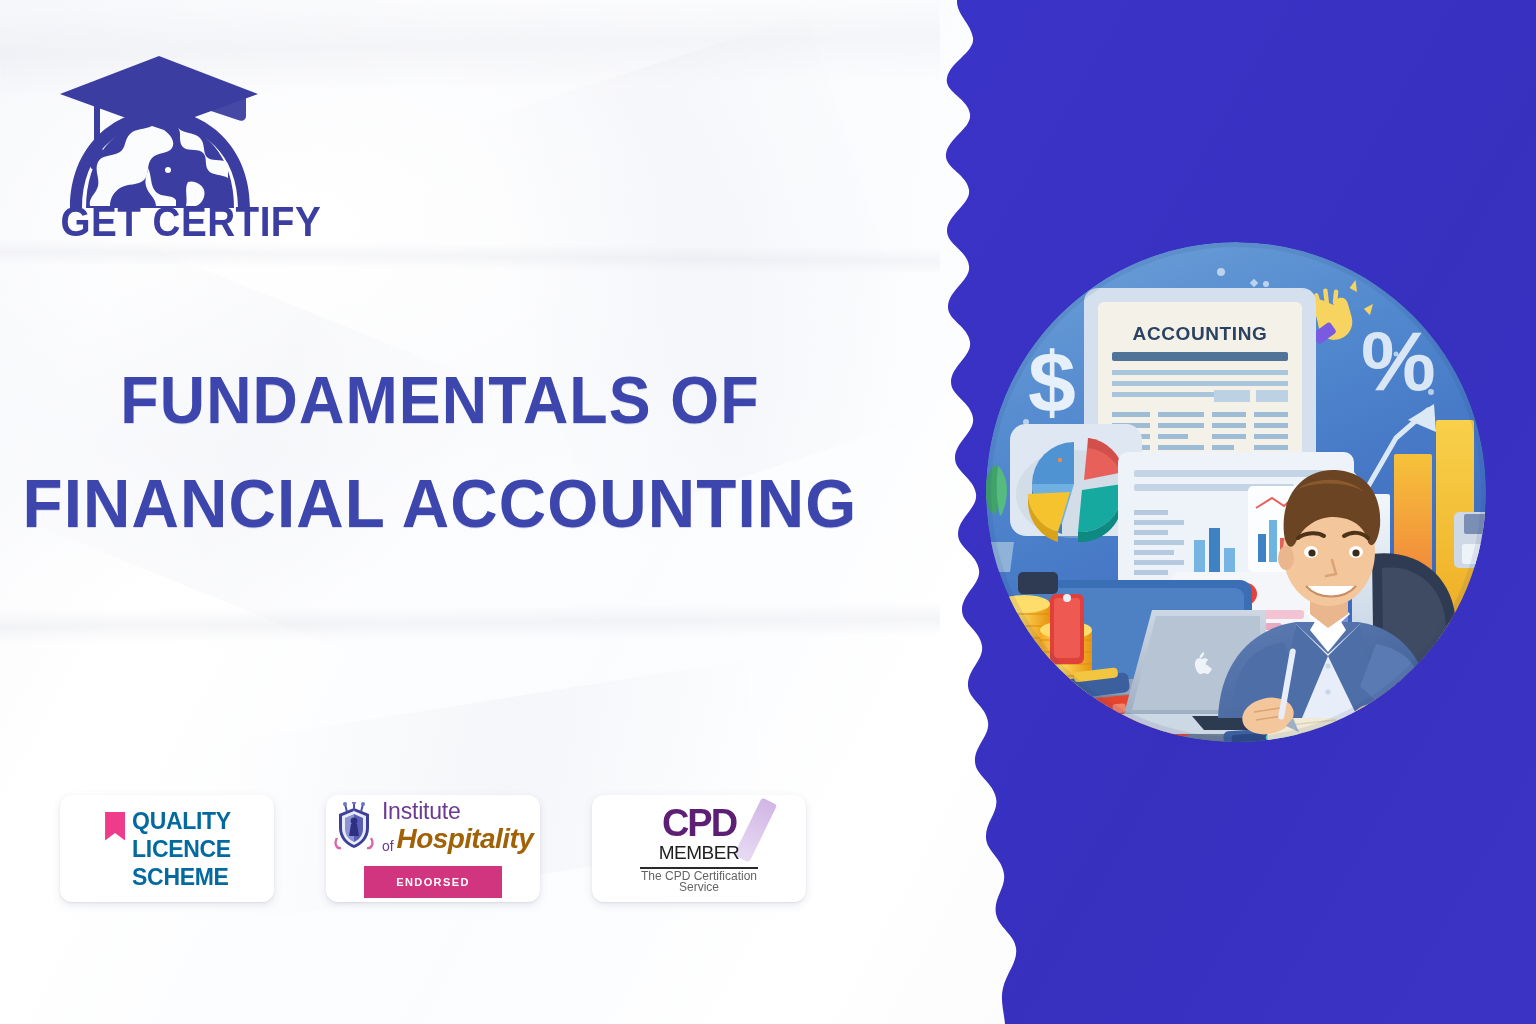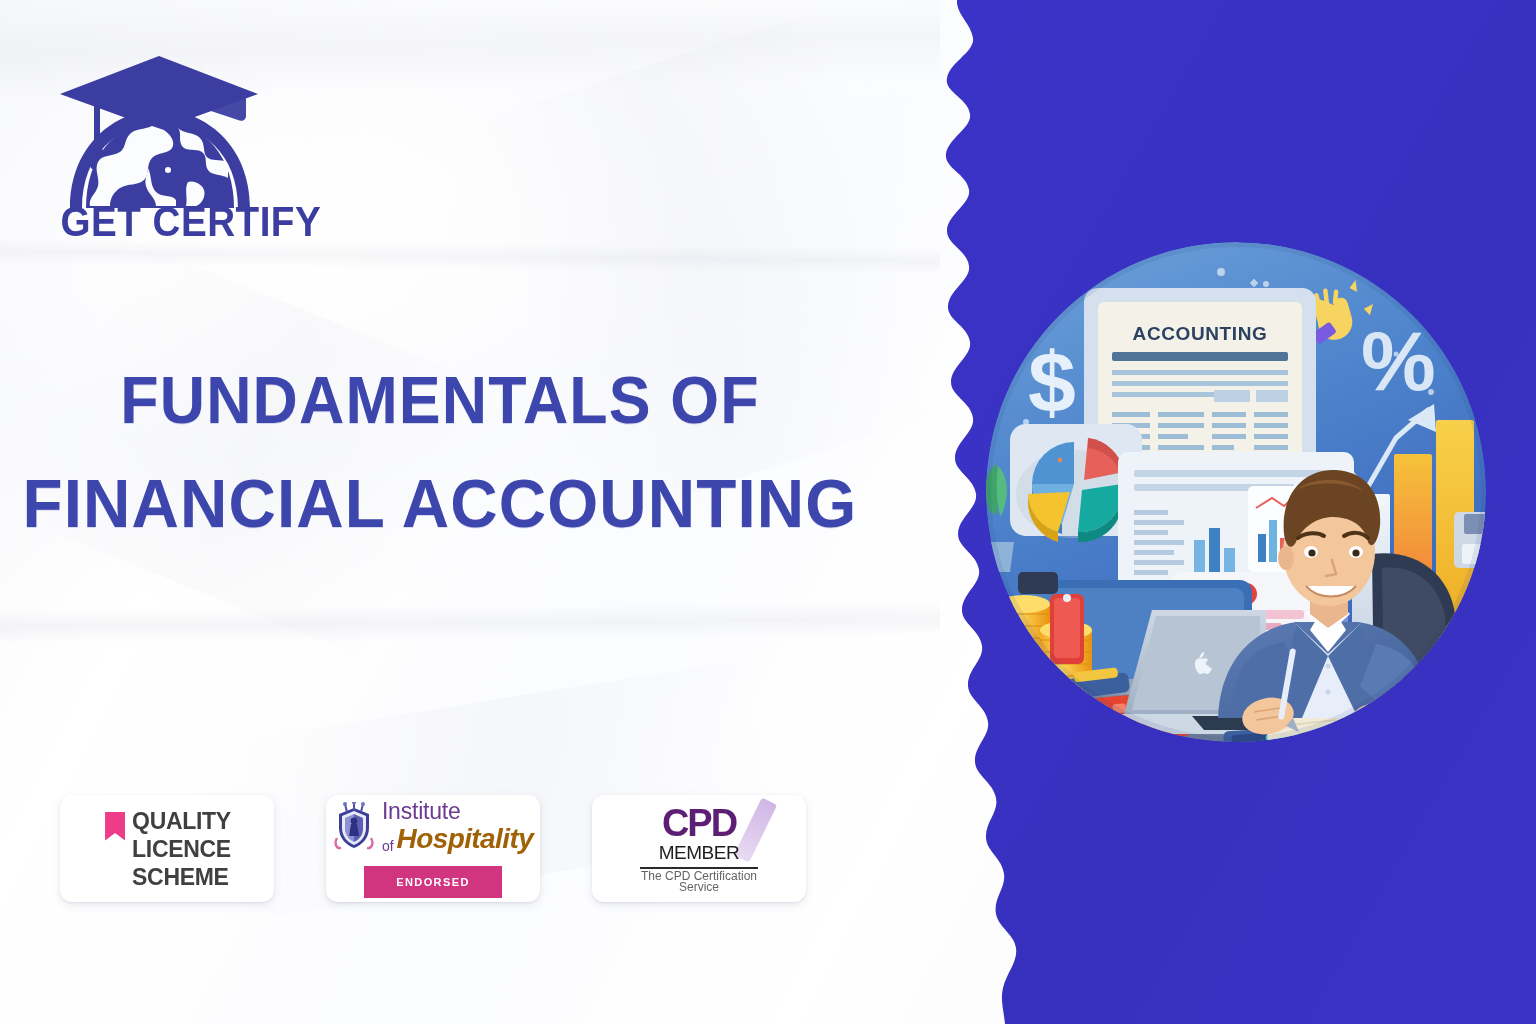--- a/index.html
+++ b/index.html
@@ -113,21 +113,21 @@
     background: #ef3c8a;
     margin-top: 5px;
     clip-path: polygon(0 0, 100% 0, 100% 100%, 50% 74%, 0 100%);
     flex: none;
   }
   .qls-text {
     font-family: "Liberation Sans", sans-serif;
     font-weight: 700;
     font-size: 23px;
     line-height: 28px;
-    color: #404040;
+    color: #0369a1;
     letter-spacing: -0.3px;
   }
   .qls-text span { display: block; }
 
   
   .ioh-inner { display: flex; flex-direction: column; align-items: center; gap: 11px; width: 100%; padding: 0 10px; }
   .ioh-top { display: flex; align-items: center; gap: 7px; }
   .ioh-crest { width: 42px; height: 48px; flex: none; }
   .ioh-words { display: flex; flex-direction: column; line-height: 1; }
   .ioh-l1 {

